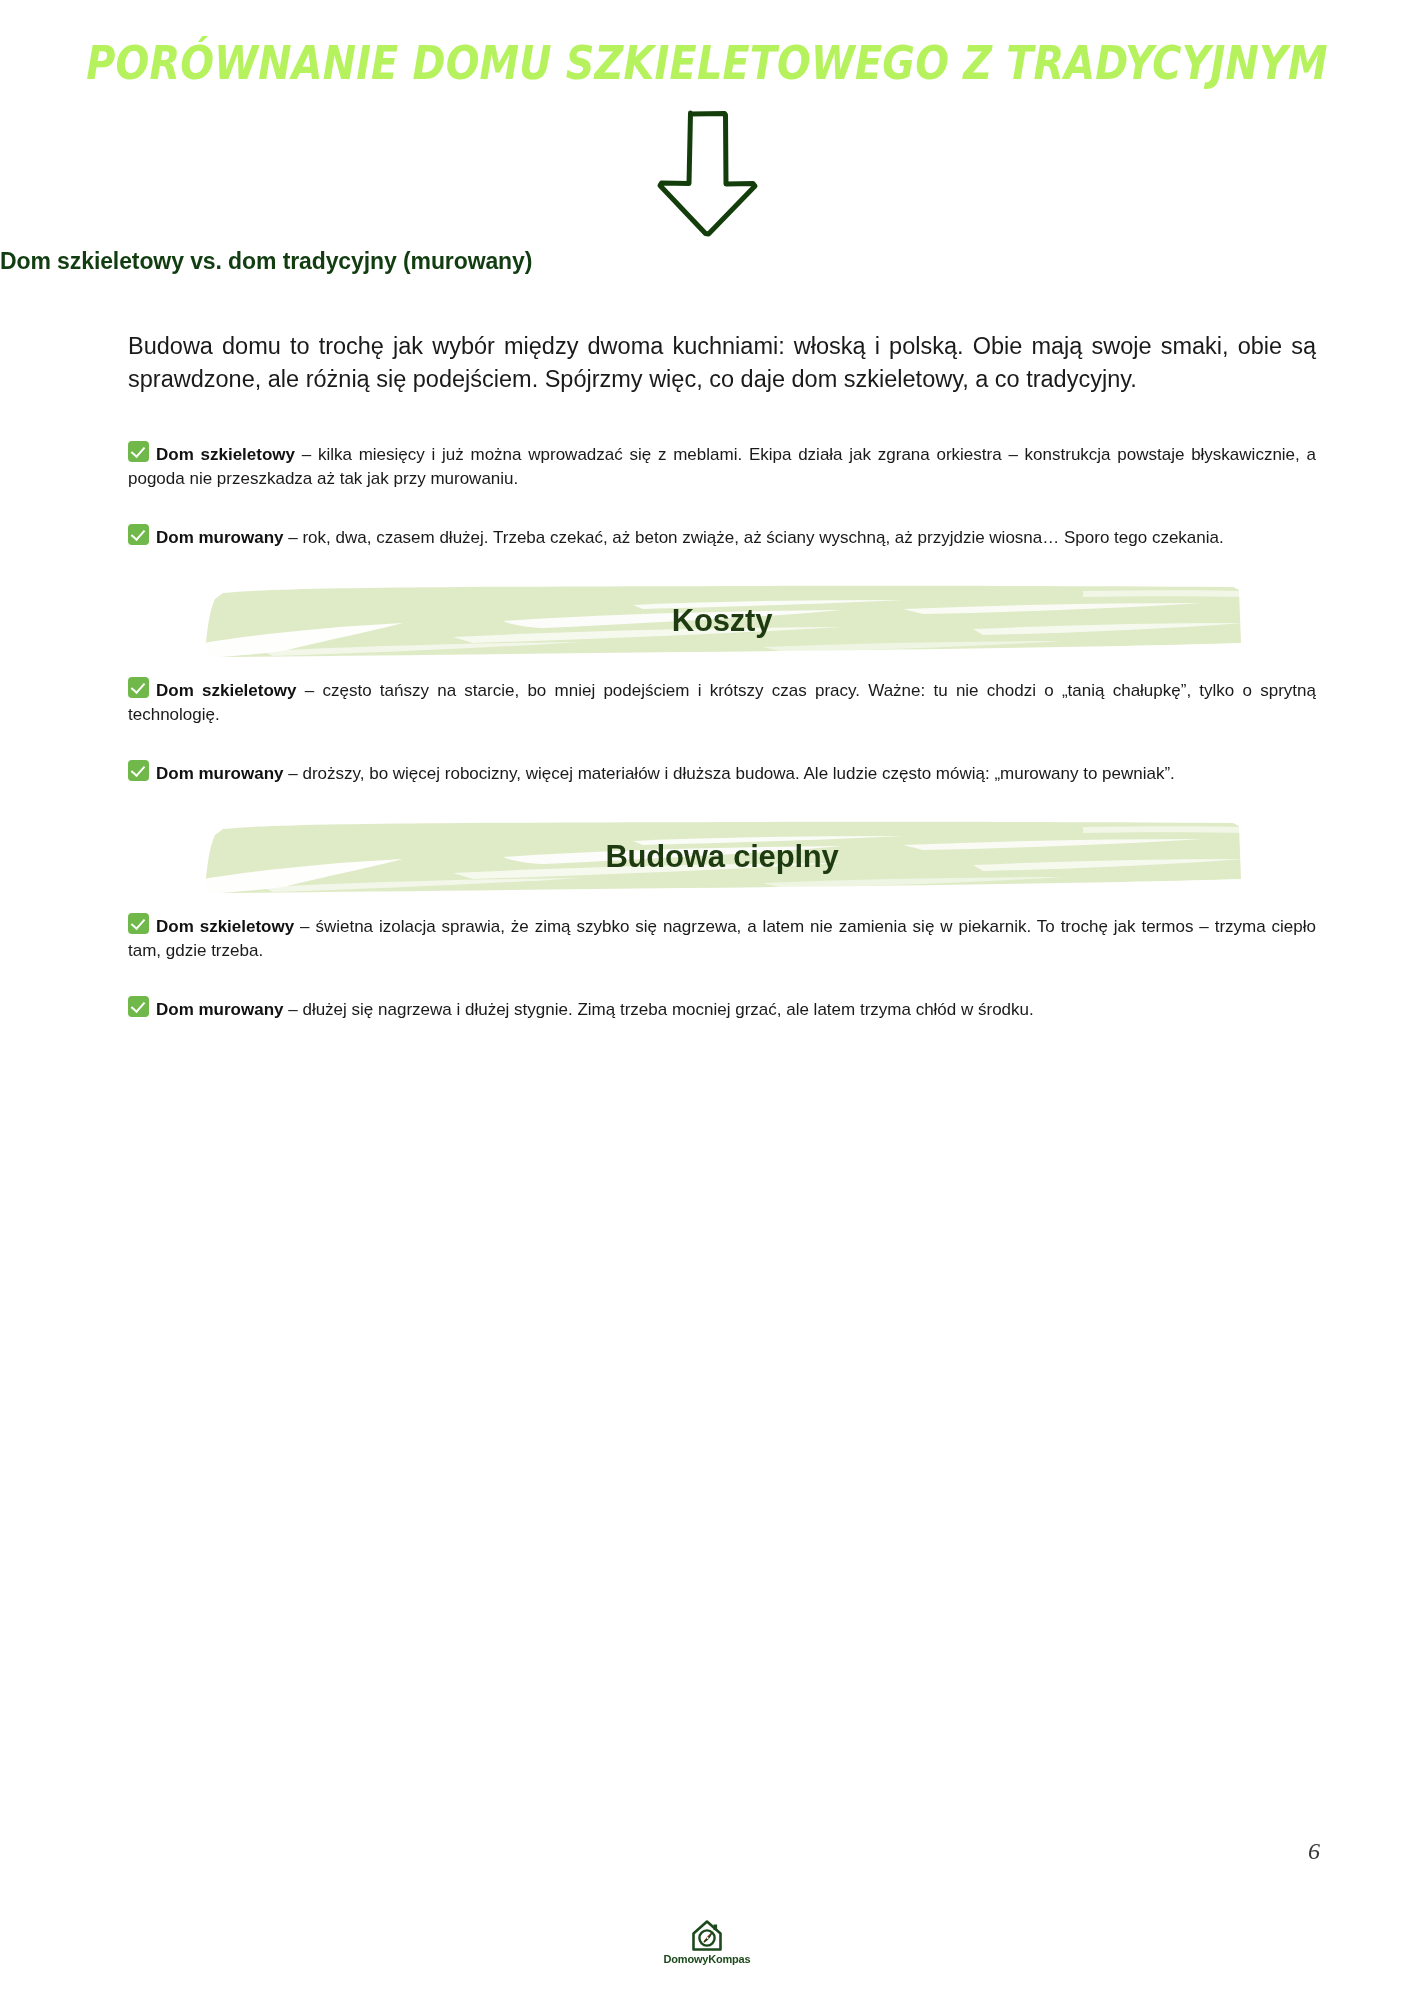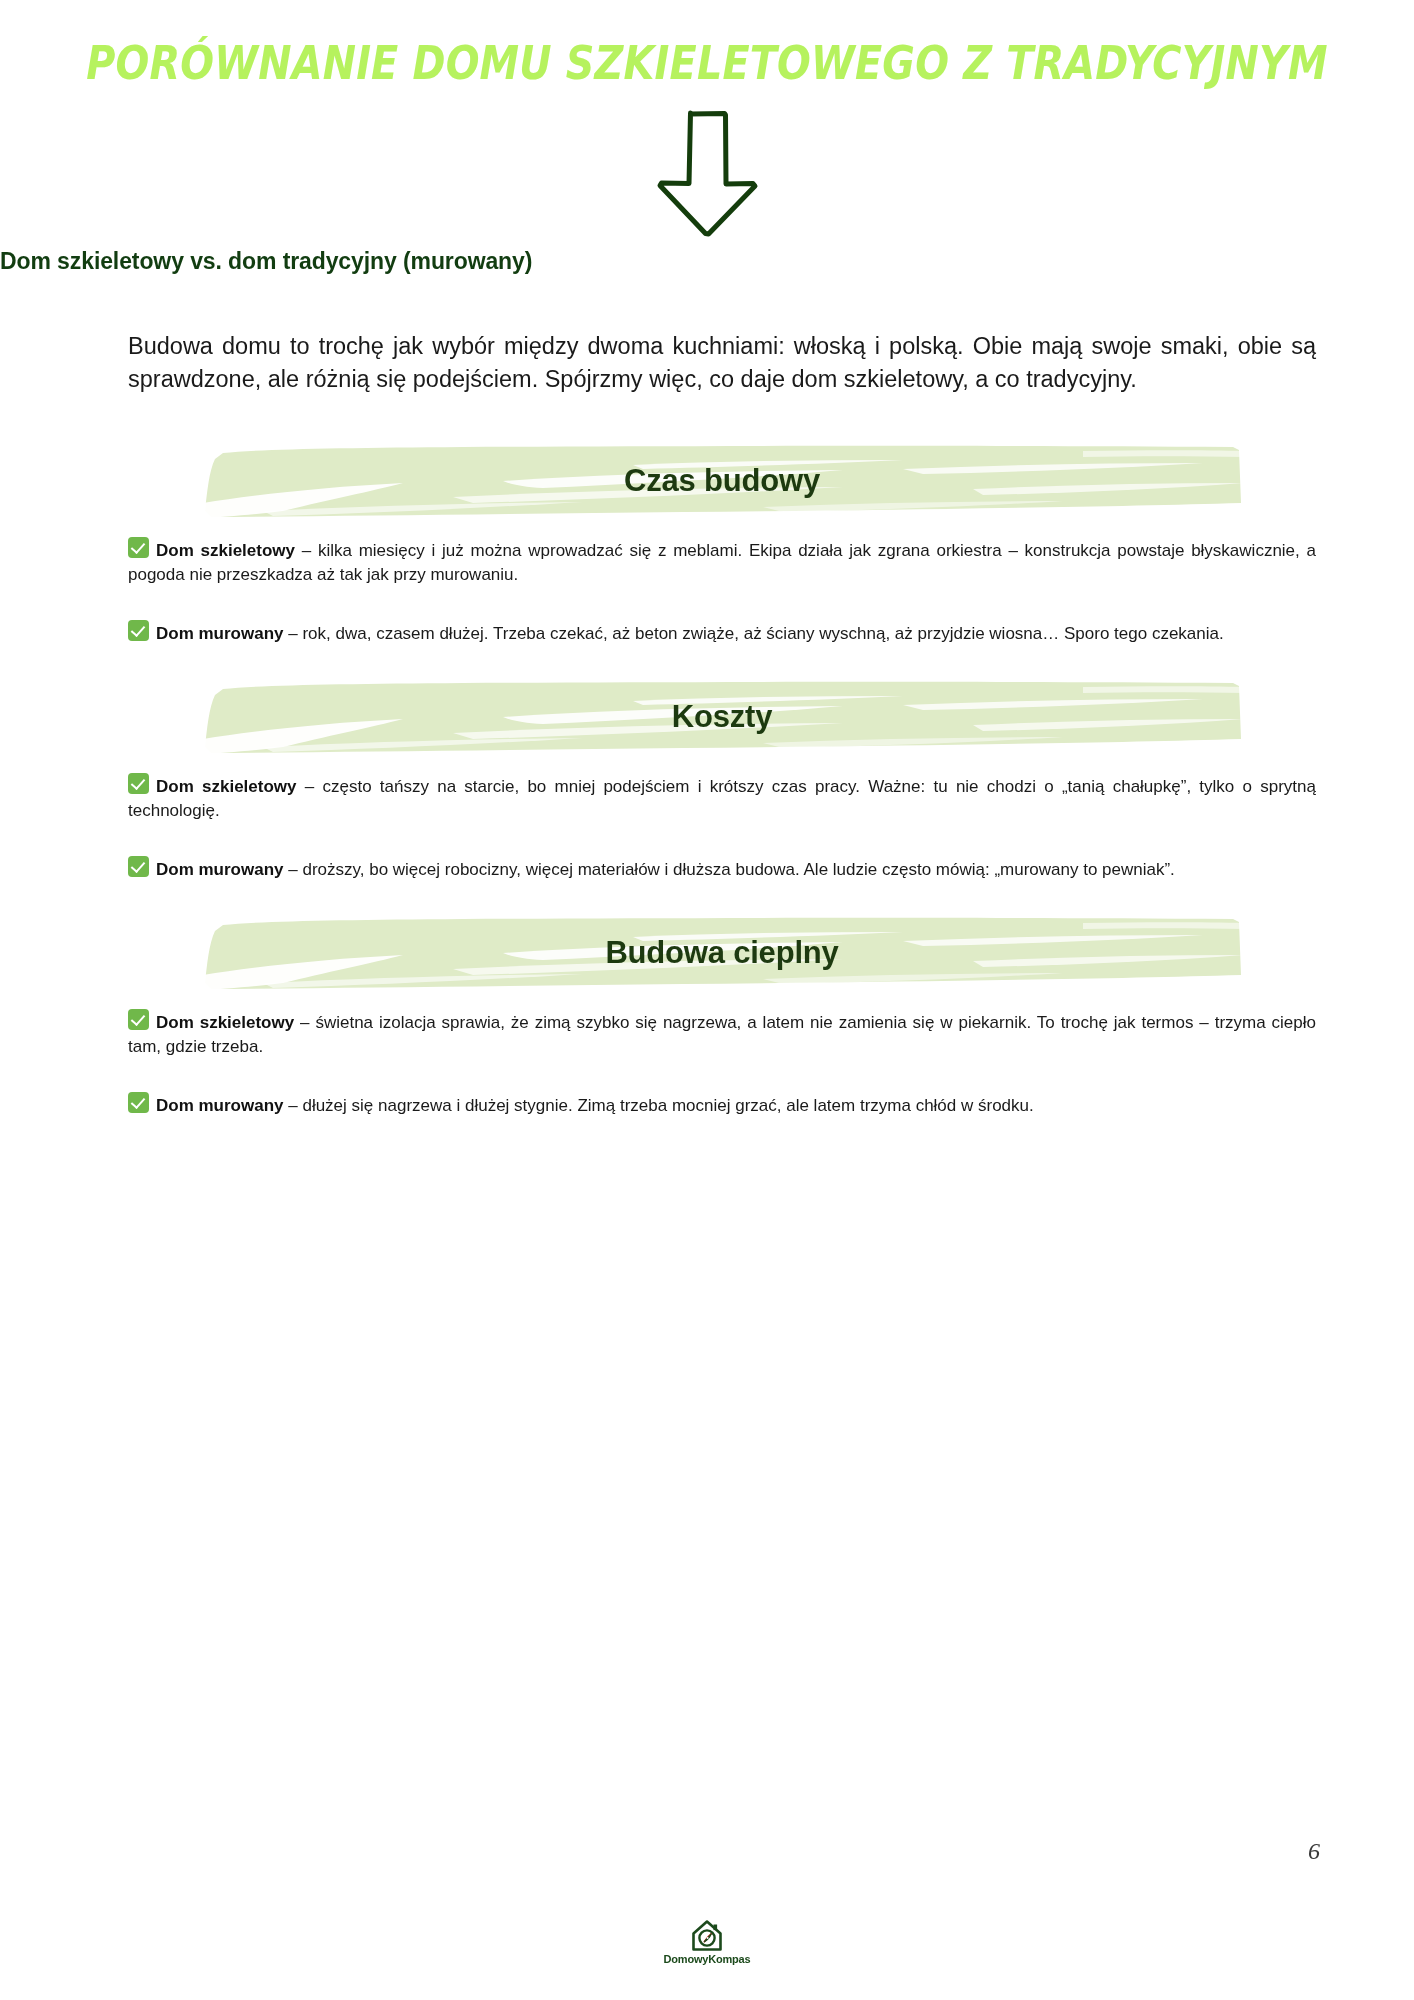--- a/index.html
+++ b/index.html
@@ -192,48 +192,59 @@
     <svg width="120" height="130" viewBox="0 0 120 130">
       <path d="M43.5 5 L43.5 6 L77.5 5.5 L78.5 7 L79 76 L106 75.5 L108 78 L61.5 126 L58.5 125.5 L13 77.5 L14.5 75 L42 75.5 Z" fill="#ffffff" stroke="#143d0c" stroke-width="5" stroke-linejoin="round" stroke-linecap="round"></path>
     </svg>
   </div>
 
   <div class="subtitle">Dom szkieletowy vs. dom tradycyjny (murowany)</div>
 
   <div class="content">
 
     <p class="intro">Budowa domu to trochę jak wybór między dwoma kuchniami: włoską i polską. Obie mają swoje smaki, obie są sprawdzone, ale różnią się podejściem. Spójrzmy więc, co daje dom szkieletowy, a co tradycyjny.</p>
+
+    <div class="section">
+
+      <p class="bullet">
+        <span class="check-icon"></span><span class="lead">Dom szkieletowy</span><span> – kilka miesięcy i już można wprowadzać się z meblami. Ekipa działa jak zgrana orkiestra – konstrukcja powstaje błyskawicznie, a pogoda nie przeszkadza aż tak jak przy murowaniu.</span>
+      </p>
+
+      <p class="bullet">
+        <span class="check-icon"></span><span class="lead">Dom murowany</span><span> – rok, dwa, czasem dłużej. Trzeba czekać, aż beton zwiąże, aż ściany wyschną, aż przyjdzie wiosna… Sporo tego czekania.</span>
+      </p>
+    </div>
 
     <div class="section">
       <div class="brush">
         <svg class="brush-svg" viewBox="0 0 1042 78" preserveAspectRatio="none">
           <g fill="#dfebc7">
             <path d="M20,12 C60,8 140,7 260,6 C460,5 700,4 1030,6 L1036,9 L1038,62 C900,66 700,69 480,71 C300,73 140,75 8,76 L2,70 C4,52 6,30 12,18 Z"></path>
           </g>
           <g fill="#ffffff">
             <path d="M0,62 C50,54 120,46 200,42 C170,50 120,60 80,70 C50,74 20,76 0,77 Z" opacity="0.95"></path>
             <path d="M300,40 C400,33 520,30 640,29 C560,36 450,42 340,47 C320,46 308,43 300,40 Z" opacity="0.9"></path>
             <path d="M430,24 C520,20 610,19 700,19 C620,23 520,26 440,28 Z" opacity="0.85"></path>
             <path d="M700,28 C800,24 900,22 1000,22 C920,27 820,31 720,33 Z" opacity="0.8"></path>
             <path d="M250,56 C370,50 500,47 640,46 C520,53 400,58 270,62 Z" opacity="0.7"></path>
             <path d="M770,48 C860,44 950,42 1040,42 C960,48 870,52 780,54 Z" opacity="0.7"></path>
             <path d="M60,70 C160,65 270,62 380,61 C280,67 170,72 70,75 Z" opacity="0.6"></path>
             <path d="M880,10 C940,9 1000,9 1042,10 L1042,16 C990,15 930,15 880,16 Z" opacity="0.55"></path>
             <path d="M560,66 C660,62 760,60 860,60 C780,65 680,69 580,71 Z" opacity="0.5"></path>
           </g>
         </svg>
-        <span class="brush-label">Czas budowy</span>
+        <span class="brush-label">Koszty</span>
       </div>
 
       <p class="bullet">
-        <span class="check-icon"></span><span class="lead">Dom szkieletowy</span><span> – kilka miesięcy i już można wprowadzać się z meblami. Ekipa działa jak zgrana orkiestra – konstrukcja powstaje błyskawicznie, a pogoda nie przeszkadza aż tak jak przy murowaniu.</span>
-      </p>
-
-      <p class="bullet">
-        <span class="check-icon"></span><span class="lead">Dom murowany</span><span> – rok, dwa, czasem dłużej. Trzeba czekać, aż beton zwiąże, aż ściany wyschną, aż przyjdzie wiosna… Sporo tego czekania.</span>
+        <span class="check-icon"></span><span class="lead">Dom szkieletowy</span><span> – często tańszy na starcie, bo mniej podejściem i krótszy czas pracy. Ważne: tu nie chodzi o „tanią chałupkę”, tylko o sprytną technologię.</span>
+      </p>
+
+      <p class="bullet">
+        <span class="check-icon"></span><span class="lead">Dom murowany</span><span> – droższy, bo więcej robocizny, więcej materiałów i dłuższa budowa. Ale ludzie często mówią: „murowany to pewniak”.</span>
       </p>
     </div>
 
     <div class="section">
       <div class="brush">
         <svg class="brush-svg" viewBox="0 0 1042 78" preserveAspectRatio="none">
           <g fill="#dfebc7">
             <path d="M20,12 C60,8 140,7 260,6 C460,5 700,4 1030,6 L1036,9 L1038,62 C900,66 700,69 480,71 C300,73 140,75 8,76 L2,70 C4,52 6,30 12,18 Z"></path>
           </g>
           <g fill="#ffffff">
@@ -241,50 +252,20 @@
             <path d="M300,40 C400,33 520,30 640,29 C560,36 450,42 340,47 C320,46 308,43 300,40 Z" opacity="0.9"></path>
             <path d="M430,24 C520,20 610,19 700,19 C620,23 520,26 440,28 Z" opacity="0.85"></path>
             <path d="M700,28 C800,24 900,22 1000,22 C920,27 820,31 720,33 Z" opacity="0.8"></path>
             <path d="M250,56 C370,50 500,47 640,46 C520,53 400,58 270,62 Z" opacity="0.7"></path>
             <path d="M770,48 C860,44 950,42 1040,42 C960,48 870,52 780,54 Z" opacity="0.7"></path>
             <path d="M60,70 C160,65 270,62 380,61 C280,67 170,72 70,75 Z" opacity="0.6"></path>
             <path d="M880,10 C940,9 1000,9 1042,10 L1042,16 C990,15 930,15 880,16 Z" opacity="0.55"></path>
             <path d="M560,66 C660,62 760,60 860,60 C780,65 680,69 580,71 Z" opacity="0.5"></path>
           </g>
         </svg>
-        <span class="brush-label">Koszty</span>
-      </div>
-
-      <p class="bullet">
-        <span class="check-icon"></span><span class="lead">Dom szkieletowy</span><span> – często tańszy na starcie, bo mniej podejściem i krótszy czas pracy. Ważne: tu nie chodzi o „tanią chałupkę”, tylko o sprytną technologię.</span>
-      </p>
-
-      <p class="bullet">
-        <span class="check-icon"></span><span class="lead">Dom murowany</span><span> – droższy, bo więcej robocizny, więcej materiałów i dłuższa budowa. Ale ludzie często mówią: „murowany to pewniak”.</span>
-      </p>
-    </div>
-
-    <div class="section">
-      <div class="brush">
-        <svg class="brush-svg" viewBox="0 0 1042 78" preserveAspectRatio="none">
-          <g fill="#dfebc7">
-            <path d="M20,12 C60,8 140,7 260,6 C460,5 700,4 1030,6 L1036,9 L1038,62 C900,66 700,69 480,71 C300,73 140,75 8,76 L2,70 C4,52 6,30 12,18 Z"></path>
-          </g>
-          <g fill="#ffffff">
-            <path d="M0,62 C50,54 120,46 200,42 C170,50 120,60 80,70 C50,74 20,76 0,77 Z" opacity="0.95"></path>
-            <path d="M300,40 C400,33 520,30 640,29 C560,36 450,42 340,47 C320,46 308,43 300,40 Z" opacity="0.9"></path>
-            <path d="M430,24 C520,20 610,19 700,19 C620,23 520,26 440,28 Z" opacity="0.85"></path>
-            <path d="M700,28 C800,24 900,22 1000,22 C920,27 820,31 720,33 Z" opacity="0.8"></path>
-            <path d="M250,56 C370,50 500,47 640,46 C520,53 400,58 270,62 Z" opacity="0.7"></path>
-            <path d="M770,48 C860,44 950,42 1040,42 C960,48 870,52 780,54 Z" opacity="0.7"></path>
-            <path d="M60,70 C160,65 270,62 380,61 C280,67 170,72 70,75 Z" opacity="0.6"></path>
-            <path d="M880,10 C940,9 1000,9 1042,10 L1042,16 C990,15 930,15 880,16 Z" opacity="0.55"></path>
-            <path d="M560,66 C660,62 760,60 860,60 C780,65 680,69 580,71 Z" opacity="0.5"></path>
-          </g>
-        </svg>
         <span class="brush-label">Budowa cieplny</span>
       </div>
 
       <p class="bullet">
         <span class="check-icon"></span><span class="lead">Dom szkieletowy</span><span> – świetna izolacja sprawia, że zimą szybko się nagrzewa, a latem nie zamienia się w piekarnik. To trochę jak termos – trzyma ciepło tam, gdzie trzeba.</span>
       </p>
 
       <p class="bullet">
         <span class="check-icon"></span><span class="lead">Dom murowany</span><span> – dłużej się nagrzewa i dłużej stygnie. Zimą trzeba mocniej grzać, ale latem trzyma chłód w środku.</span>
       </p>

